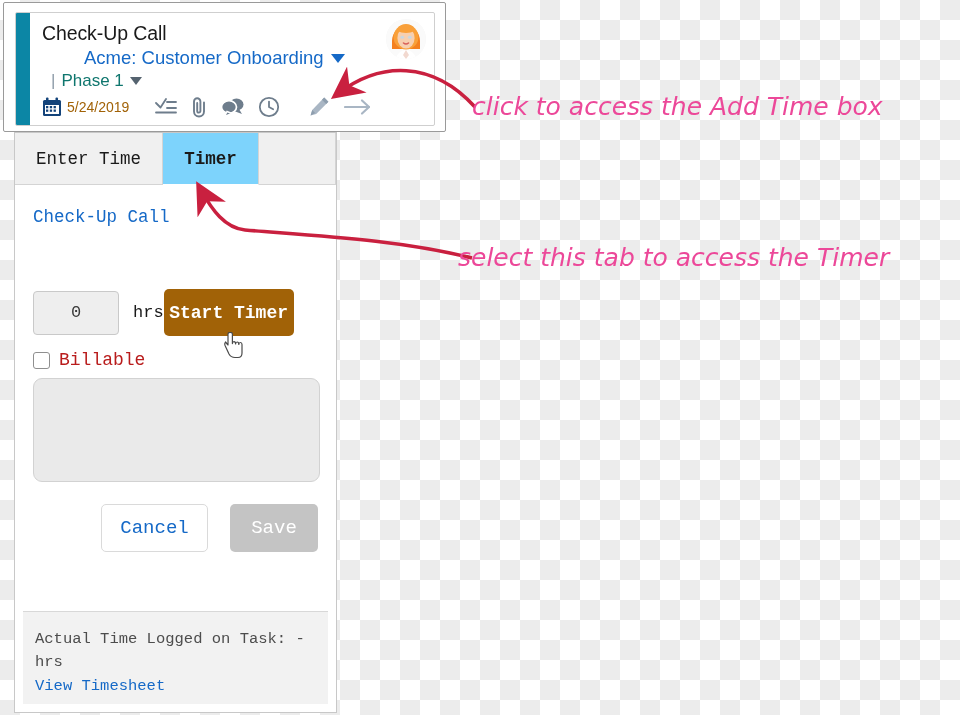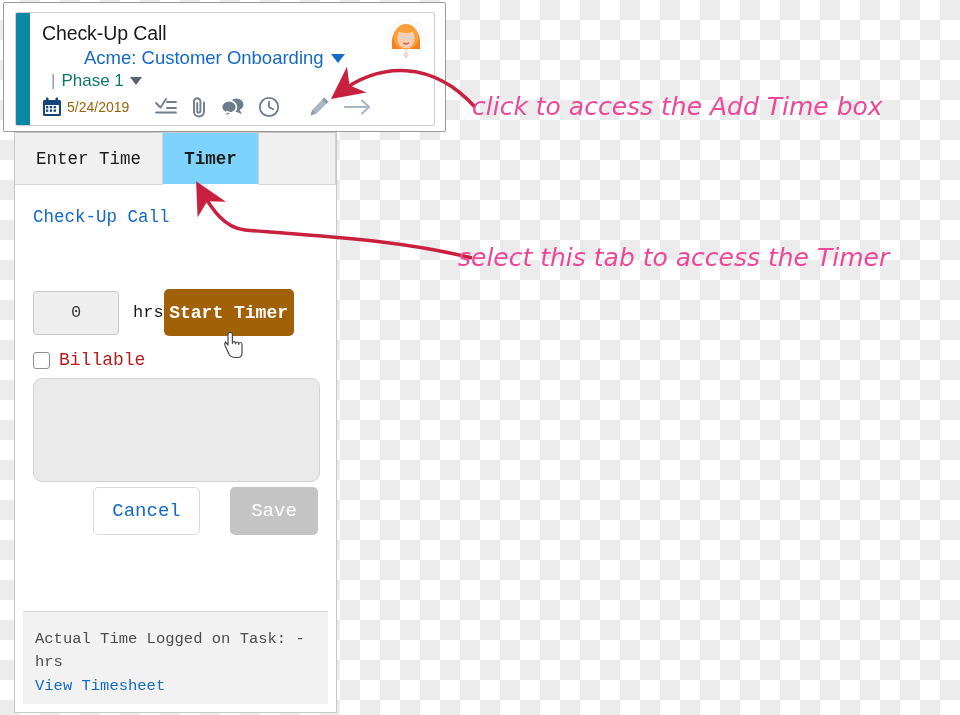--- a/index.html
+++ b/index.html
@@ -195,22 +195,22 @@
   #notes-area {
     margin-top: 8px;
     width: 287px; height: 104px;
     background: #eaeaea;
     border: 1px solid #d2d2d2;
     border-radius: 9px;
   }
 
   #btn-row {
     display: flex; justify-content: flex-end;
-    gap: 30px;
-    margin-top: 5px;
+    gap: 22px;
+    margin-top: 22px;
   }
   #cancel-btn {
     width: 107px; height: 48px;
     background: #ffffff;
     border: 1px solid #dadada;
     border-radius: 5px;
     color: #1569c7;
     font-size: 19px;
     display: flex; align-items: center; justify-content: center;
   }

